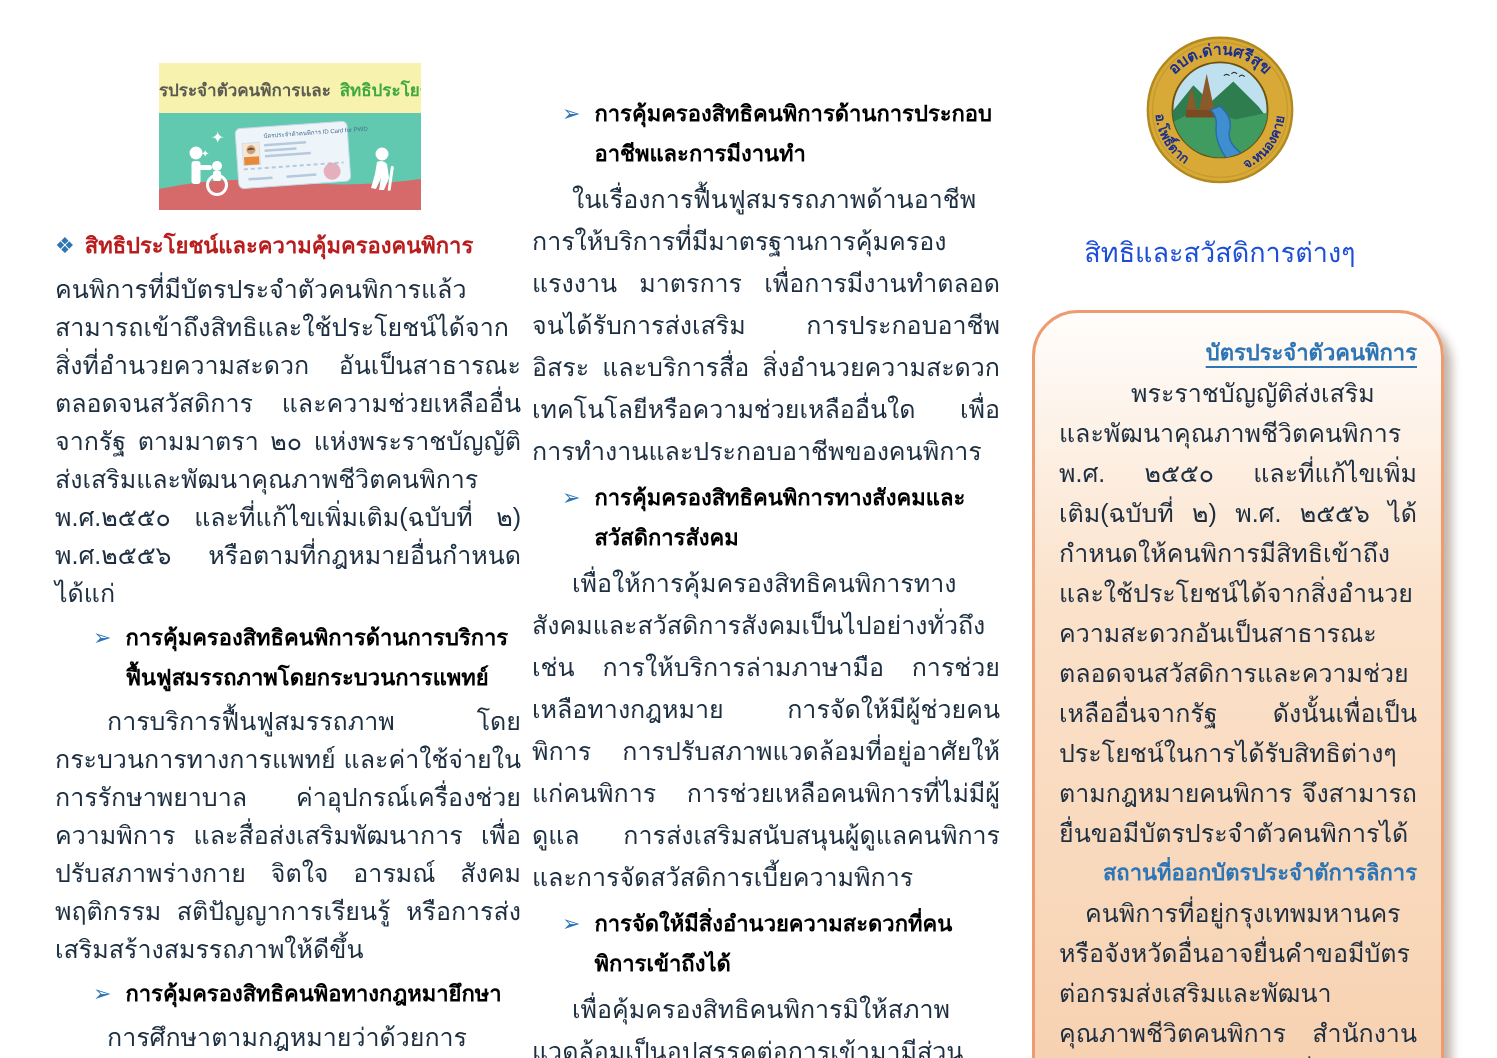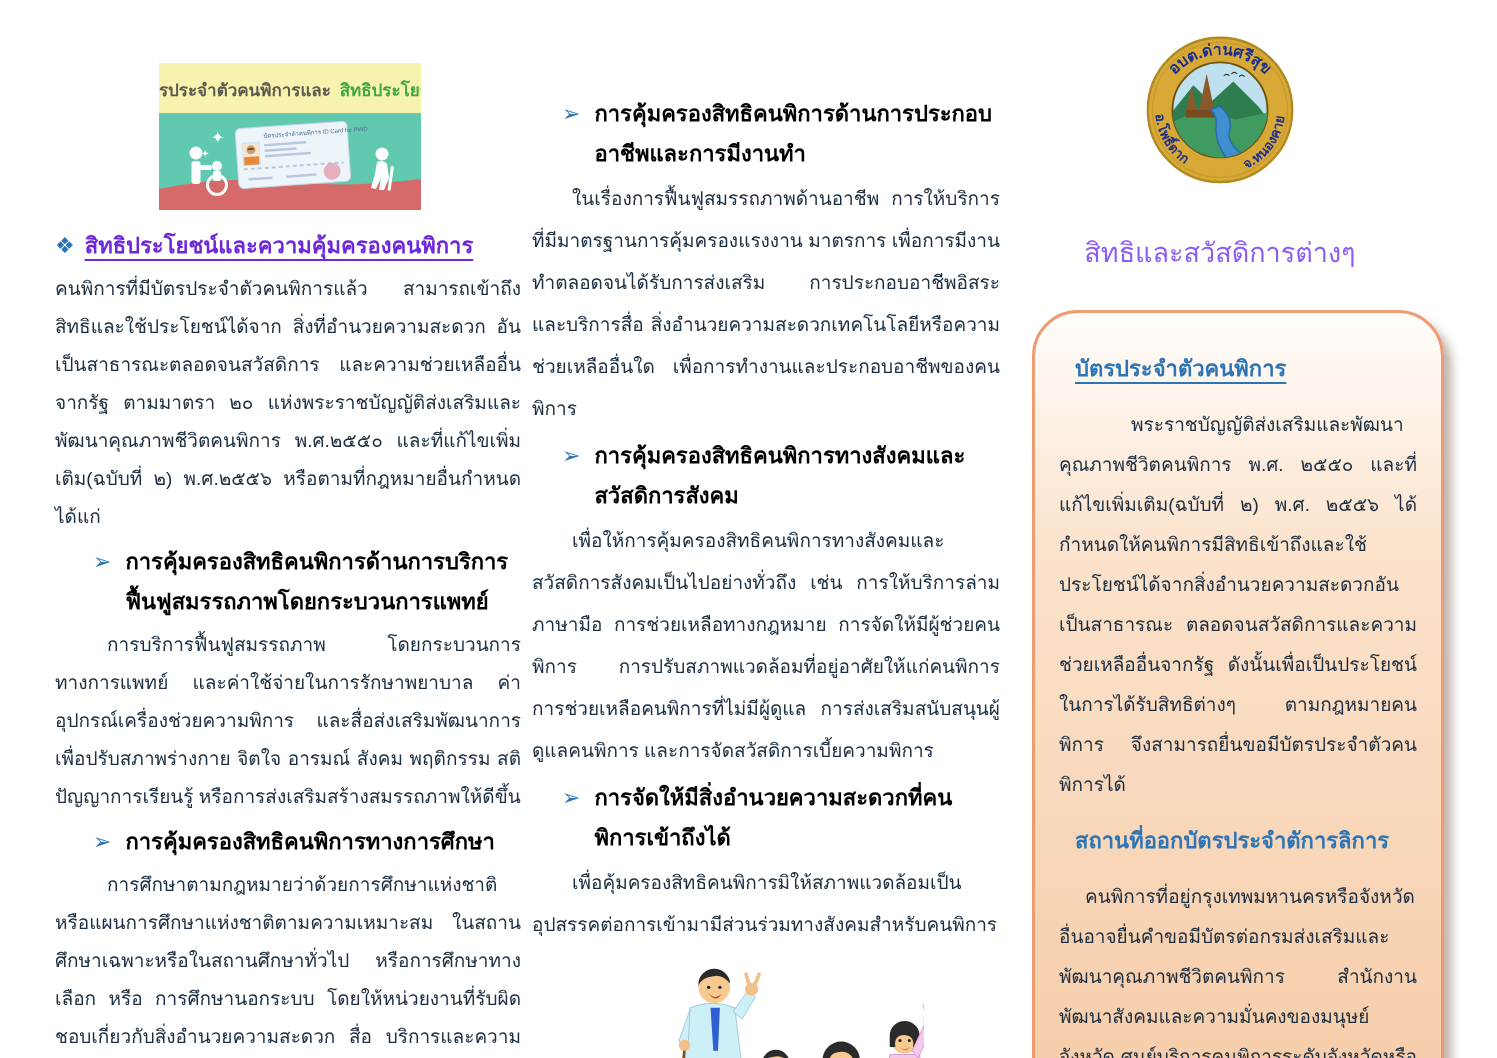--- a/index.html
+++ b/index.html
@@ -11,64 +11,64 @@
     color:#1c2e40;
     overflow:hidden;
   }
   .col{position:absolute;}
   .col-left{left:55px;top:63px;width:466px;}
   .col-mid{left:532px;top:88px;width:468px;}
   .col-right{left:1032px;top:28px;width:412px;}
 
   
   .body-text{
-    font-size:19px;line-height:38px;margin:0;
+    font-size:25px;line-height:38px;margin:0;
     text-align:justify;color:#1c2e40;
   }
   .col-mid .body-text{line-height:42px;}
   .indent{text-indent:52px;}
   .indent-sm{text-indent:40px;}
 
   .main-heading{
     display:flex;align-items:flex-start;gap:10px;
     margin:18px 0 6px 0;
   }
   .main-heading .diamond{color:#2e75b6;font-size:22px;line-height:36px;}
   .main-heading .heading-text{
-    color:#6d28d9;font-weight:bold;font-size:22px;line-height:36px;
-    text-decoration:underline;text-underline-offset:6px;text-decoration-thickness:2px;
+    color:#b91c1c;font-weight:bold;font-size:22px;line-height:36px;
+    text-underline-offset:6px;text-decoration-thickness:2px;
   }
 
   .bullet{
     display:flex;gap:14px;align-items:flex-start;
     padding-left:38px;margin:6px 0 4px 0;
   }
   .bullet .arrow{color:#2e75b6;font-size:22px;line-height:40px;flex:0 0 auto;}
   .bullet .bullet-title{
     color:#000000;font-weight:bold;font-size:22px;line-height:40px;
   }
 
   
   .logo-svg{display:block;margin-left:112px;}
   .right-title{
     width:376px;margin-top:42px;text-align:center;
-    color:#8b5cf6;font-size:27px;line-height:46px;font-weight:normal;
+    color:#1d4ed8;font-size:27px;line-height:46px;font-weight:normal;
   }
   .orange-box{
     box-sizing:border-box;
     width:412px;margin-top:34px;
     border:3px solid #ed9c72;
     border-radius:46px;
     background:linear-gradient(180deg,#fffdfb 0%,#fbe2cb 28%,#f5c9a3 100%);
     box-shadow:8px 9px 10px rgba(125,92,70,0.45);
     padding:20px 24px 26px 24px;
   }
   .orange-box .box-heading{
-    text-align:left;color:#2e75b6;font-weight:bold;font-size:22px;
-    line-height:40px;margin:16px;
+    text-align:right;color:#2e75b6;font-weight:bold;font-size:22px;
+    line-height:40px;margin:0;
   }
   .orange-box .box-heading.underlined{
     text-decoration:underline;text-underline-offset:6px;text-decoration-thickness:2px;
   }
   .orange-box .body-text{line-height:40px;}
   .box-indent{text-indent:72px;}
   .box-indent-sm{text-indent:26px;}
 
   
   .card-illustration{display:block;margin-left:104px;}
@@ -133,21 +133,21 @@
     <p class="body-text">คนพิการที่มีบัตรประจำตัวคนพิการแล้ว สามารถเข้าถึงสิทธิและใช้ประโยชน์ได้จาก สิ่งที่อำนวยความสะดวก อันเป็นสาธารณะตลอดจนสวัสดิการ และความช่วยเหลืออื่นจากรัฐ ตามมาตรา ๒๐ แห่งพระราชบัญญัติส่งเสริมและพัฒนาคุณภาพชีวิตคนพิการ พ.ศ.๒๕๕๐ และที่แก้ไขเพิ่มเติม(ฉบับที่ ๒) พ.ศ.๒๕๕๖ หรือตามที่กฎหมายอื่นกำหนด ได้แก่</p>
 
     <div class="bullet">
       <span class="arrow">➢</span>
       <span class="bullet-title">การคุ้มครองสิทธิคนพิการด้านการบริการฟื้นฟูสมรรถภาพโดยกระบวนการแพทย์</span>
     </div>
     <p class="body-text indent">การบริการฟื้นฟูสมรรถภาพ โดยกระบวนการทางการแพทย์ และค่าใช้จ่ายในการรักษาพยาบาล ค่าอุปกรณ์เครื่องช่วยความพิการ และสื่อส่งเสริมพัฒนาการ เพื่อปรับสภาพร่างกาย จิตใจ อารมณ์ สังคม พฤติกรรม สติปัญญาการเรียนรู้ หรือการส่งเสริมสร้างสมรรถภาพให้ดีขึ้น</p>
 
     <div class="bullet">
       <span class="arrow">➢</span>
-      <span class="bullet-title">การคุ้มครองสิทธิคนพิการทางการศึกษา</span>
+      <span class="bullet-title">การคุ้มครองสิทธิคนพิอทางกฎหมายึกษา</span>
     </div>
     <p class="body-text indent">การศึกษาตามกฎหมายว่าด้วยการศึกษาแห่งชาติหรือแผนการศึกษาแห่งชาติตามความเหมาะสม ในสถานศึกษาเฉพาะหรือในสถานศึกษาทั่วไป หรือการศึกษาทางเลือก หรือ การศึกษานอกระบบ โดยให้หน่วยงานที่รับผิดชอบเกี่ยวกับสิ่งอำนวยความสะดวก สื่อ บริการและความช่วยเหลืออื่นใด ทางการศึกษา สำหรับคนพิการให้สนับสนุนตามความจำเป็นเหมาะสมอย่างทั่วถึง</p>
   </div>
 
   <div class="col col-mid">
 
     <div class="bullet" style="padding-left:30px">
       <span class="arrow">➢</span>
       <span class="bullet-title">การคุ้มครองสิทธิคนพิการด้านการประกอบอาชีพและการมีงานทำ</span>
     </div>

